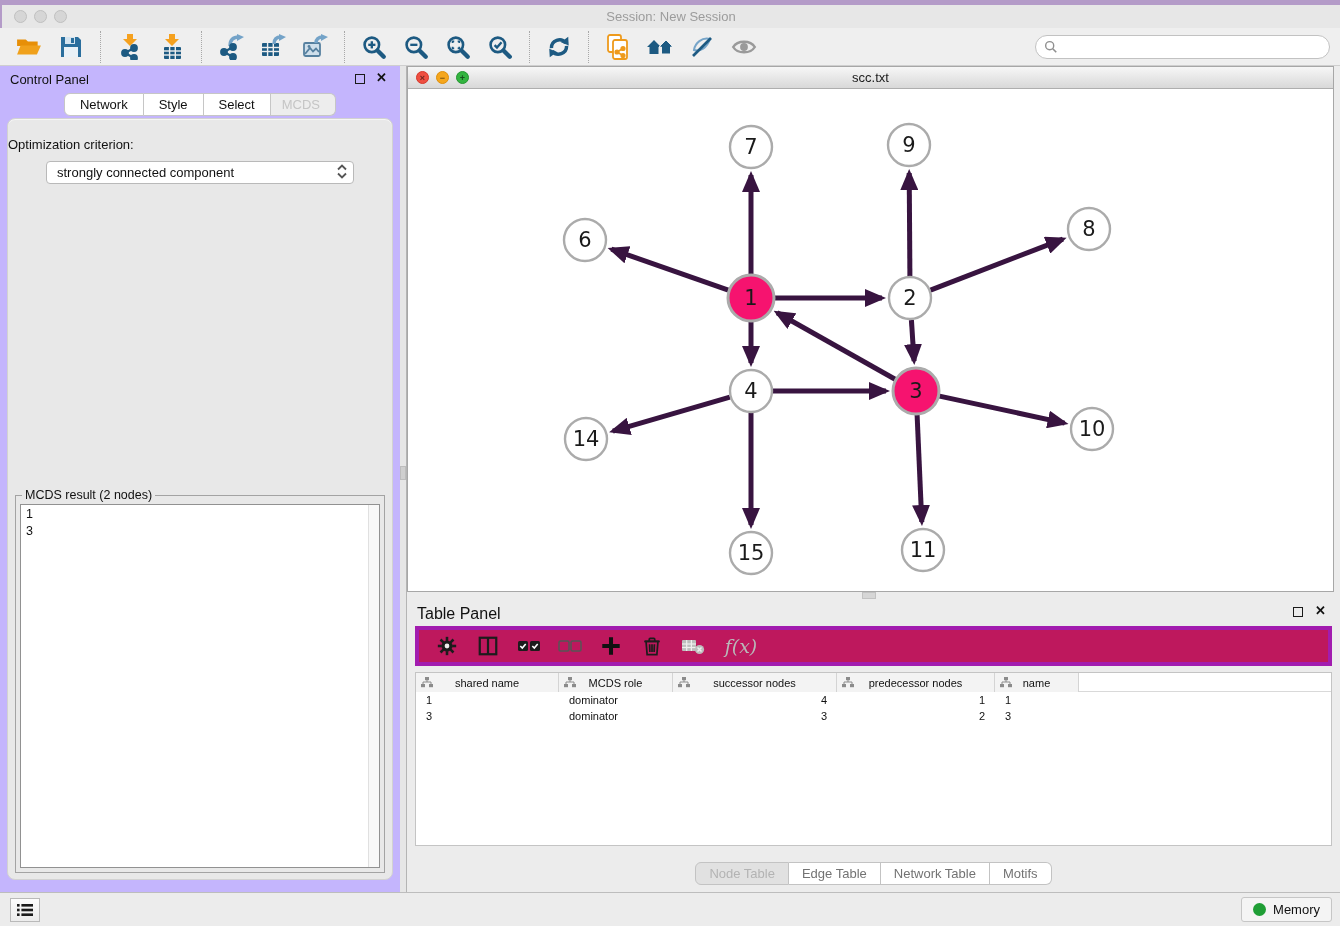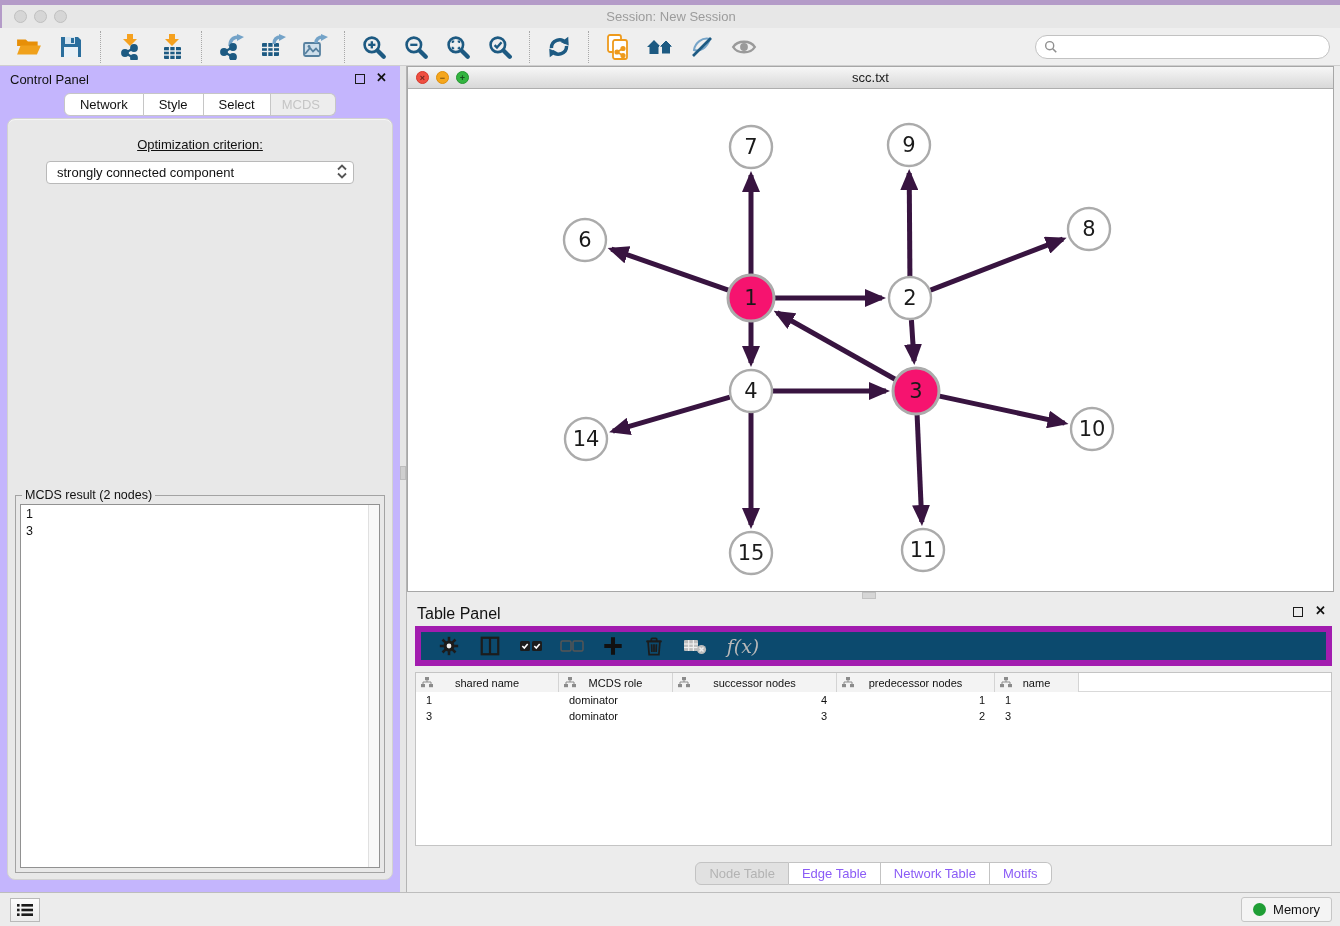--- a/index.html
+++ b/index.html
@@ -25,21 +25,21 @@
   .cp-header { position:relative; height:28px; }
   .cp-title { position:absolute; left:10px; top:6px; font-size:13px; color:#111; }
   .float-icon { position:absolute; top:8px; width:10px; height:10px; border:1.6px solid #1a1a1a; background:transparent; cursor:default; }
   .close-icon { position:absolute; top:4px; font-size:13px; font-weight:bold; color:#111; cursor:default; }
   .cp-tabs { position:absolute; left:0; right:0; top:27px; display:flex; justify-content:center; }
   .tab { height:23px; line-height:21px; padding:0 15px; background:#fff; border:1px solid #c6c6c6; border-left:none; font-size:13px; color:#111; }
   .tab:first-child { border-left:1px solid #c6c6c6; border-radius:6px 0 0 6px; }
   .tab:last-child { border-radius:0 6px 6px 0;padding-left:11px; }
   .tab.disabled-look { background:#ededed; color:#c5c5c5; }
   .cp-body { position:absolute; left:7px; right:7px; top:52px; bottom:12px; background:#e8e8e8; border:1px solid #d2d2d2; border-radius:8px; box-shadow:inset 0 1px 0 #f6f6f6; }
-  .opt-label { margin-top:18px; text-align:center; font-size:13px; color:#111;text-decoration:underline; }
+  .opt-label { margin-top:18px; font-size:13px; color:#111; }
   .dropdown { margin:9px auto 0; width:308px; height:23px; background:#fff; border:1px solid #b9b9b9; border-radius:4px; display:flex; align-items:center; font-size:13px; padding:0 4px 0 10px; color:#111; }
   .dd-stepper { margin-left:auto; }
   .btn-row { display:flex; justify-content:center; gap:14px; margin-top:11px; }
   .btn { height:23px; padding:0 16px; background:linear-gradient(#ffffff,#f1f1f1); border:1px solid #b9b9b9; border-radius:5px; font-size:13px; color:#111; }
 
   .result-fieldset { position:absolute; left:7px; right:7px; top:376px; height:378px; border:1px solid #a3a3a3; }
   .result-legend { position:absolute; top:-8px; left:6px; background:#e8e8e8; padding:0 3px; font-size:12.5px; color:#111; }
   .result-text { position:absolute; left:4px; right:4px; top:8px; bottom:4px; background:#fff; border:1px solid #919191; font-size:12.5px; line-height:17px; padding:1px 5px; color:#111; }
   .result-scroll { position:absolute; right:0; top:0; bottom:0; width:11px; background:#f8f8f8; border-left:1px solid #e0e0e0; }
 
@@ -50,31 +50,31 @@
   .network-window { position:absolute; left:407px; top:66px; width:927px; height:526px; background:#fff; border:1px solid #a7a7a7; }
   .nw-titlebar { position:relative; height:22px; background:linear-gradient(#f7f7f7,#d8d8d8); border-bottom:1px solid #aeaeae; display:flex; align-items:center; justify-content:center; font-size:13px; color:#1a1a1a; }
   .nw-dot { position:absolute; top:4px; width:13px; height:13px; border-radius:50%; font-size:9px; line-height:12px; text-align:center; color:rgba(0,0,0,.55); font-weight:bold; }
   .nw-canvas { position:absolute; top:22px; left:0; right:0; bottom:0; background:#fff; }
   .h-splitter { position:absolute; left:407px; top:592px; width:933px; height:8px; }
   .h-splitter .handle { position:absolute; left:455px; top:0; width:14px; height:7px; background:#d6d6d6; border:1px solid #c2c2c2; }
 
   
   .table-panel { position:absolute; left:407px; top:600px; width:933px; height:292px; background:#ececec; }
   .tp-title { position:absolute; left:10px; top:5px; font-size:16px; color:#111; }
-  .tp-toolbar { position:absolute; left:8px; right:8px; top:26px; height:40px; background:#0c4a6e; border:6px solid #a21caf; display:flex; align-items:center; gap:17px; padding-left:16px; }
+  .tp-toolbar { position:absolute; left:8px; right:8px; top:26px; height:40px; background:#be185d; border:4px solid #a21caf; display:flex; align-items:center; gap:17px; padding-left:16px; }
   .tp-tool { display:flex; align-items:center; justify-content:center; width:24px; height:24px; }
   .fx-label { font-family:"DejaVu Serif", serif; font-style:italic; font-size:19px; color:#b9b9b9; }
   .tp-grid { position:absolute; left:8px; right:8px; top:72px; height:174px; background:#fff; border:1px solid #c4c4c4; overflow:hidden; }
   .tp-hrow { display:flex; height:19px; border-bottom:1px solid #d9d9d9; }
   .tp-hcell { position:relative; height:19px; background:#f3f3f3; border-right:1px solid #d4d4d4; display:flex; align-items:center; justify-content:center; font-size:11px; color:#111; }
   .tp-hcell .hier { position:absolute; left:5px; top:4px; }
   .tp-row { display:flex; height:16px; }
   .tp-cell { font-size:11px; color:#111; line-height:16px; padding:0 10px; white-space:nowrap; }
   .tp-tabs { position:absolute; left:0; right:0; top:262px; display:flex; justify-content:center; }
-  .btab { height:23px; line-height:21px; padding:0 13px; background:#fff; border:1px solid #c3c3c3; border-left:none; font-size:13px; color:#8b5cf6; }
+  .btab { height:23px; line-height:21px; padding:0 13px; background:#fff; border:1px solid #c3c3c3; border-left:none; font-size:13px; color:#737373; }
   .btab:first-child { border-left:1px solid #c3c3c3; border-radius:6px 0 0 6px; }
   .btab:last-child { border-radius:0 6px 6px 0; }
   .btab.selected-look { background:#e1e1e1; color:#b3b3b3; }
 
   
   .statusbar { position:absolute; left:0; right:0; bottom:0; height:34px; background:#ececec; border-top:1px solid #bdbdbd; }
   .list-btn { position:absolute; left:10px; top:5px; width:30px; height:24px; background:linear-gradient(#fdfdfd,#ececec); border:1px solid #b9b9b9; display:flex; align-items:center; justify-content:center; }
   .memory-btn { position:absolute; right:8px; top:4px; height:25px; padding:0 11px; background:#f4f4f4; border:1px solid #c6c6c6; border-radius:3px; display:flex; align-items:center; gap:7px; font-size:13px; color:#111; }
   .memory-dot { width:13px; height:13px; border-radius:50%; }
 </style>

